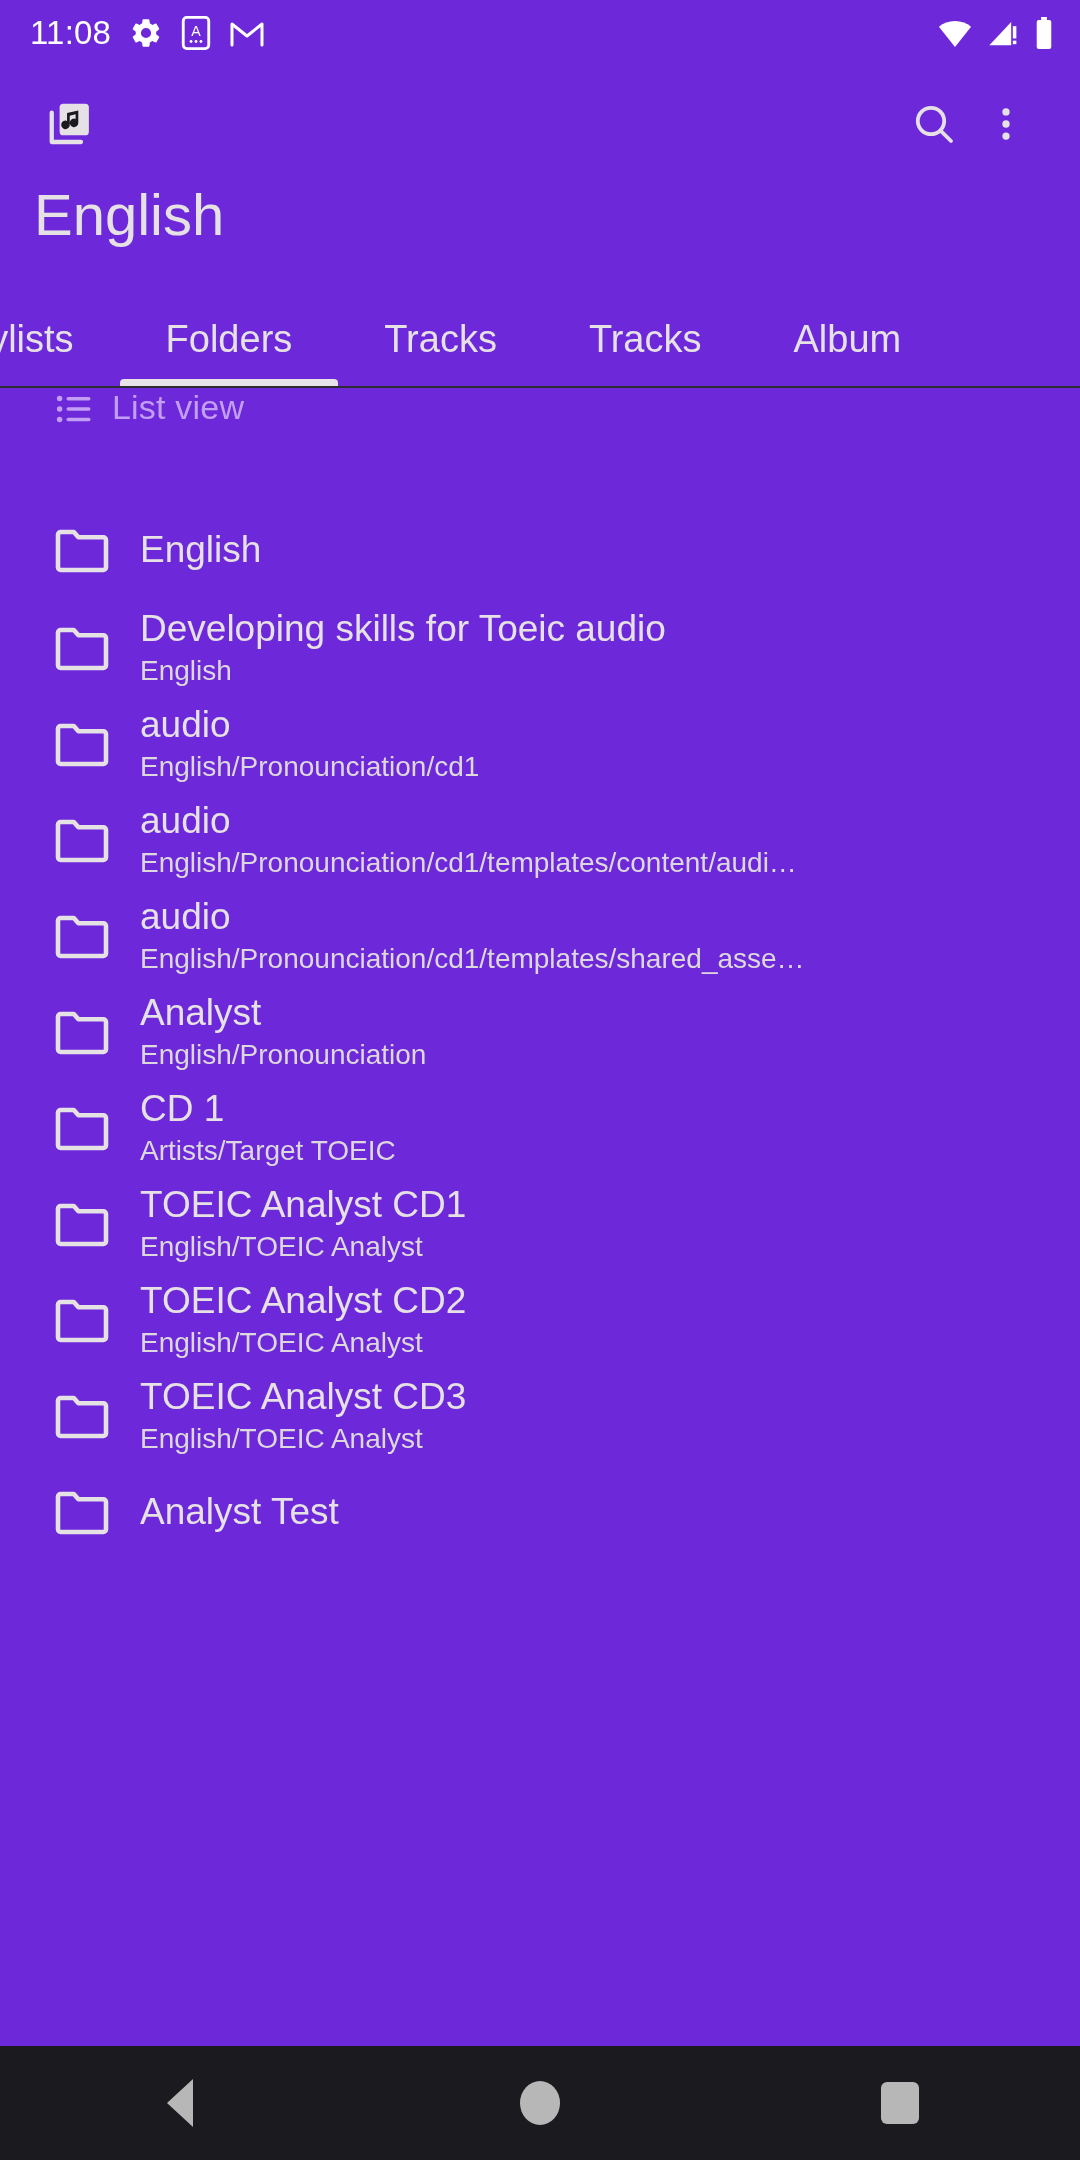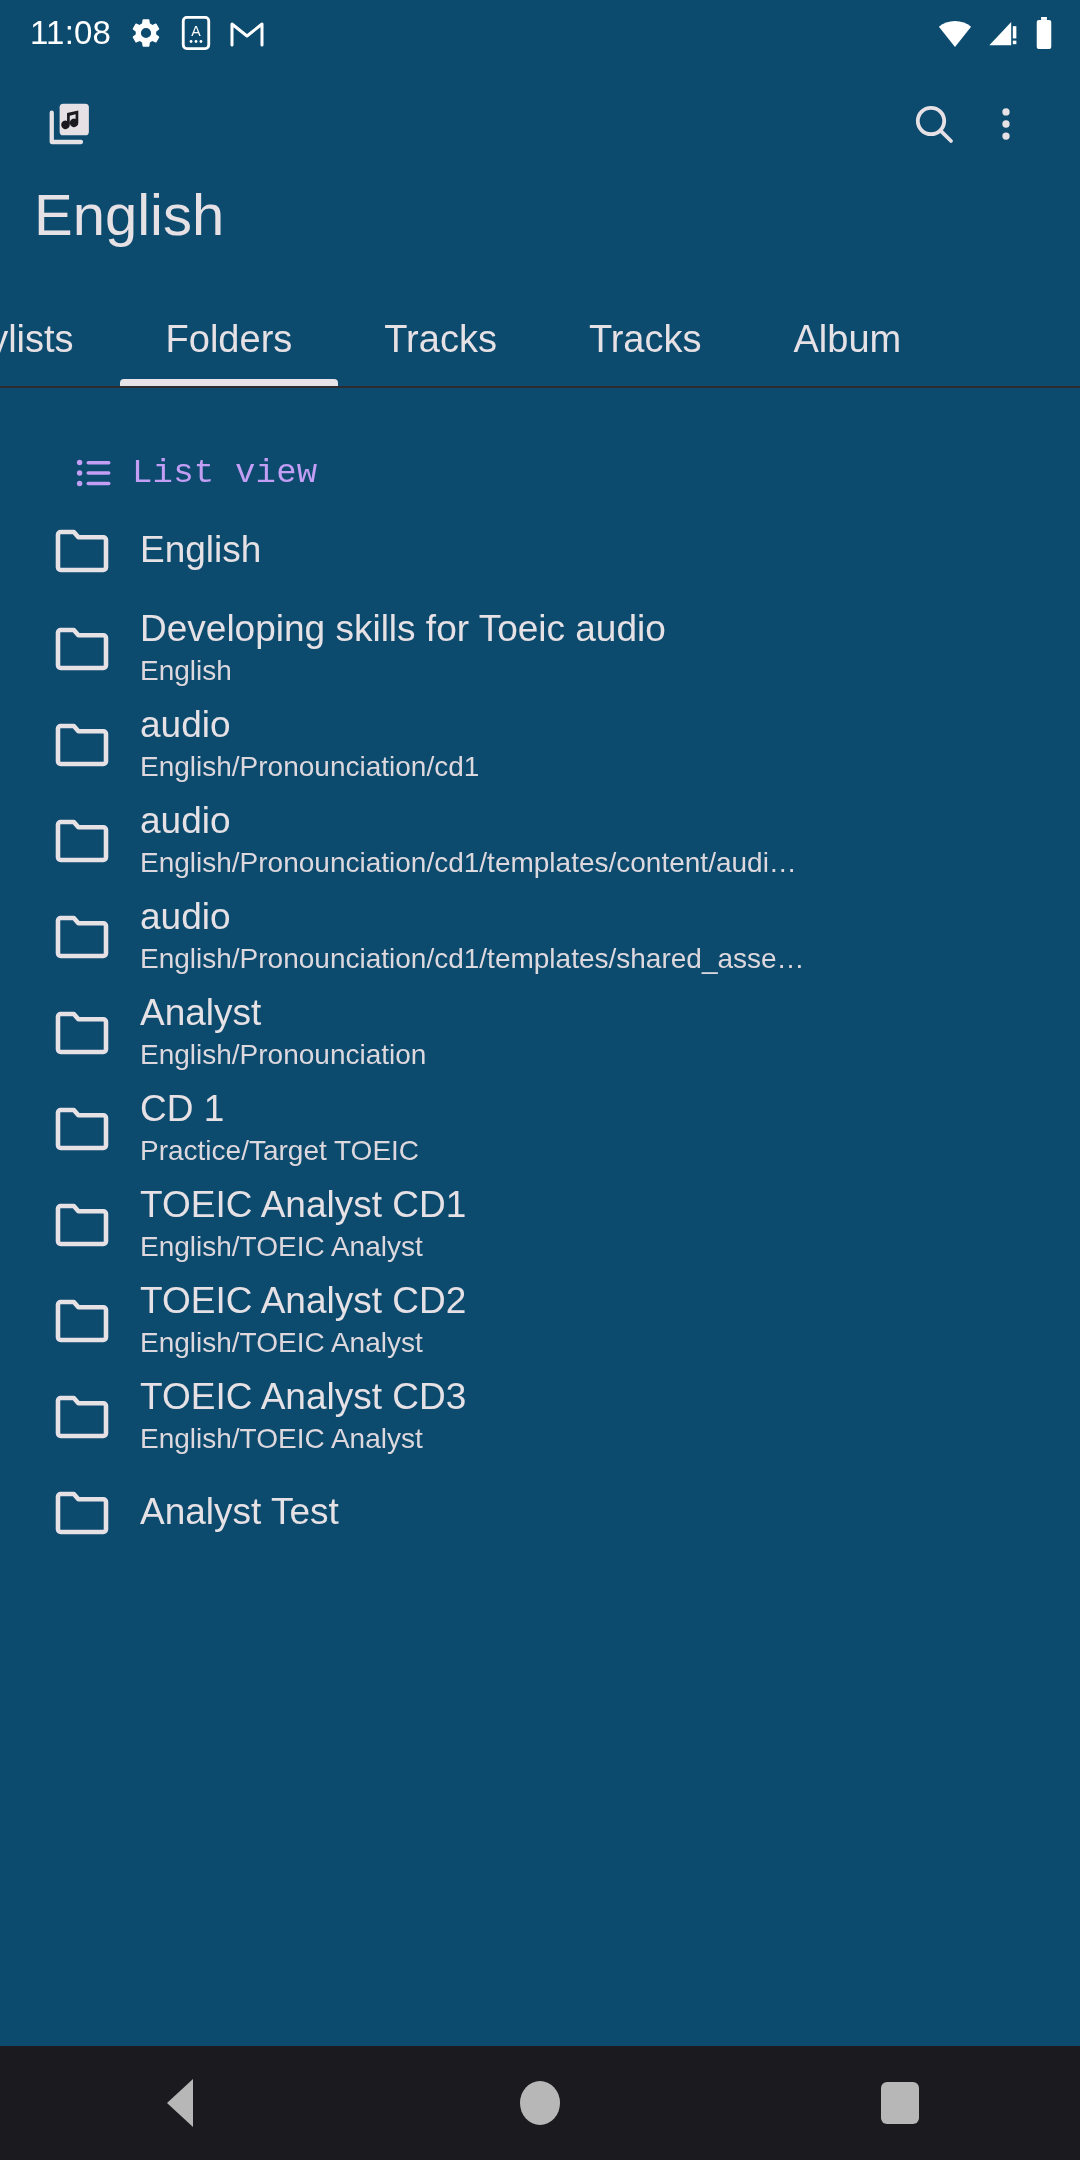--- a/index.html
+++ b/index.html
@@ -5,21 +5,21 @@
   * { box-sizing: border-box; margin: 0; padding: 0; }
   html, body {
     width: 1080px; height: 2160px;
     background: #1b1b1f;
     font-family: "Liberation Sans", sans-serif;
     overflow: hidden;
   }
   .screen {
     position: relative;
     width: 1080px; height: 2160px;
-    background: #0c4a6e;
+    background: #6d28d9;
     display: flex; flex-direction: column;
   }
 
   
   .status-bar {
     height: 66px;
     flex: 0 0 66px;
     display: flex; align-items: center;
     padding: 0 26px 0 30px;
     color: #ffffff;
@@ -69,21 +69,21 @@
   .tab.active::after {
     content: "";
     position: absolute;
     left: 0; right: 0; bottom: 0;
     height: 8px;
     background: #e8e3e8;
     border-radius: 4px 4px 0 0;
   }
 
   
-  .viewmode-row { flex: 0 0 104px; display: flex; align-items: flex-end; padding-left: 76px; font-family: Liberation Mono, monospace; }
+  .viewmode-row { flex: 0 0 104px; display: flex; align-items: flex-start; padding-left: 56px; }
   .viewmode-btn {
     display: inline-flex; align-items: center; gap: 20px;
     color: #c39ef5;
     font-size: 34px;
     font-weight: 500;
     letter-spacing: 0.2px;
   }
   .list-icon { width: 36px; height: 30px; display:block; }
 
   
@@ -307,21 +307,21 @@
     </div>
 
     <div class="folder-row">
       <div class="folder-icon-wrap">
         <svg width="58" height="48" viewBox="0 0 24 20">
             <path d="M2 17.2V3.6c0-.6.5-1.1 1.1-1.1h5.5l1.9 2.2h10.4c.6 0 1.1.5 1.1 1.1v11.4c0 .6-.5 1.1-1.1 1.1H3.1c-.6 0-1.1-.5-1.1-1.1z" fill="none" stroke="#e6e1e5" stroke-width="1.9" stroke-linejoin="round"></path>
           </svg>
       </div>
       <div class="folder-text">
         <div class="folder-title">CD 1</div>
-        <div class="folder-sub">Practice/Target TOEIC</div>
+        <div class="folder-sub">Artists/Target TOEIC</div>
       </div>
     </div>
 
     <div class="folder-row">
       <div class="folder-icon-wrap">
         <svg width="58" height="48" viewBox="0 0 24 20">
             <path d="M2 17.2V3.6c0-.6.5-1.1 1.1-1.1h5.5l1.9 2.2h10.4c.6 0 1.1.5 1.1 1.1v11.4c0 .6-.5 1.1-1.1 1.1H3.1c-.6 0-1.1-.5-1.1-1.1z" fill="none" stroke="#e6e1e5" stroke-width="1.9" stroke-linejoin="round"></path>
           </svg>
       </div>
       <div class="folder-text">

